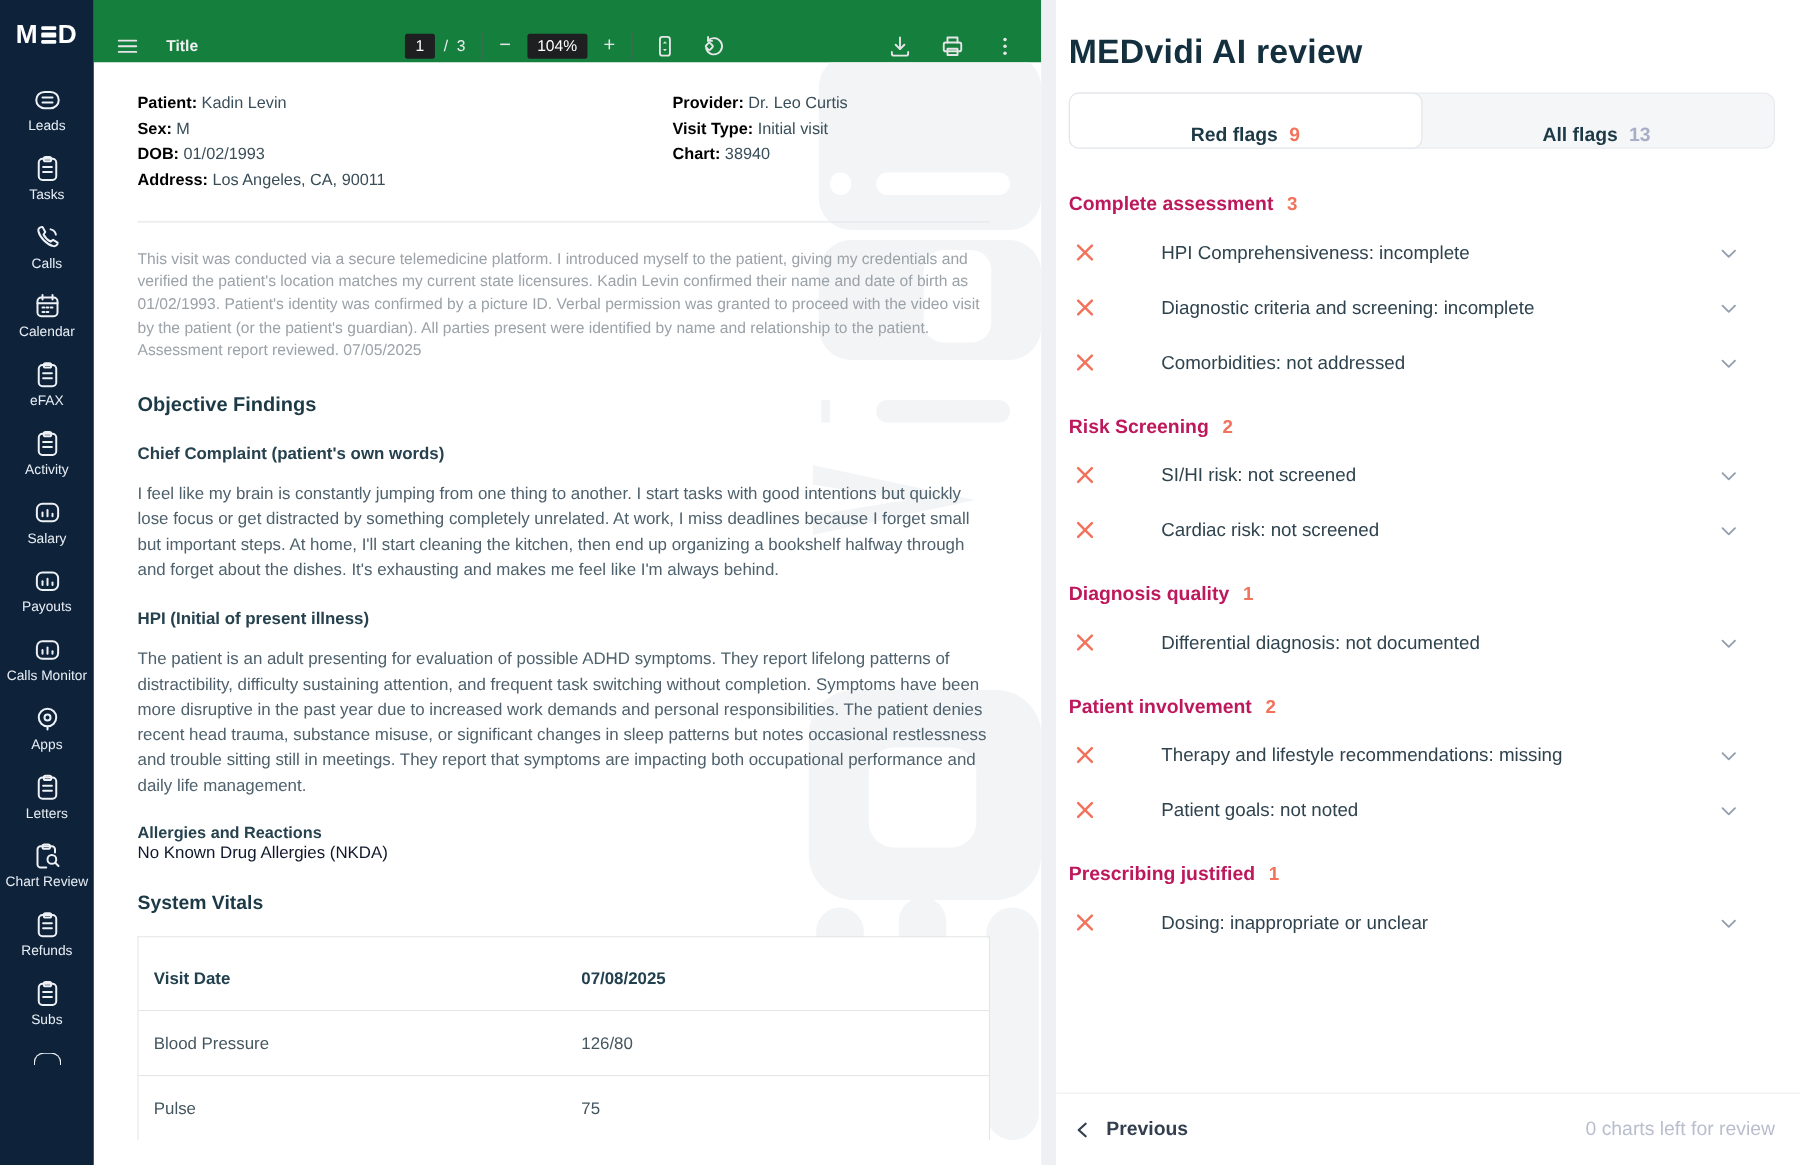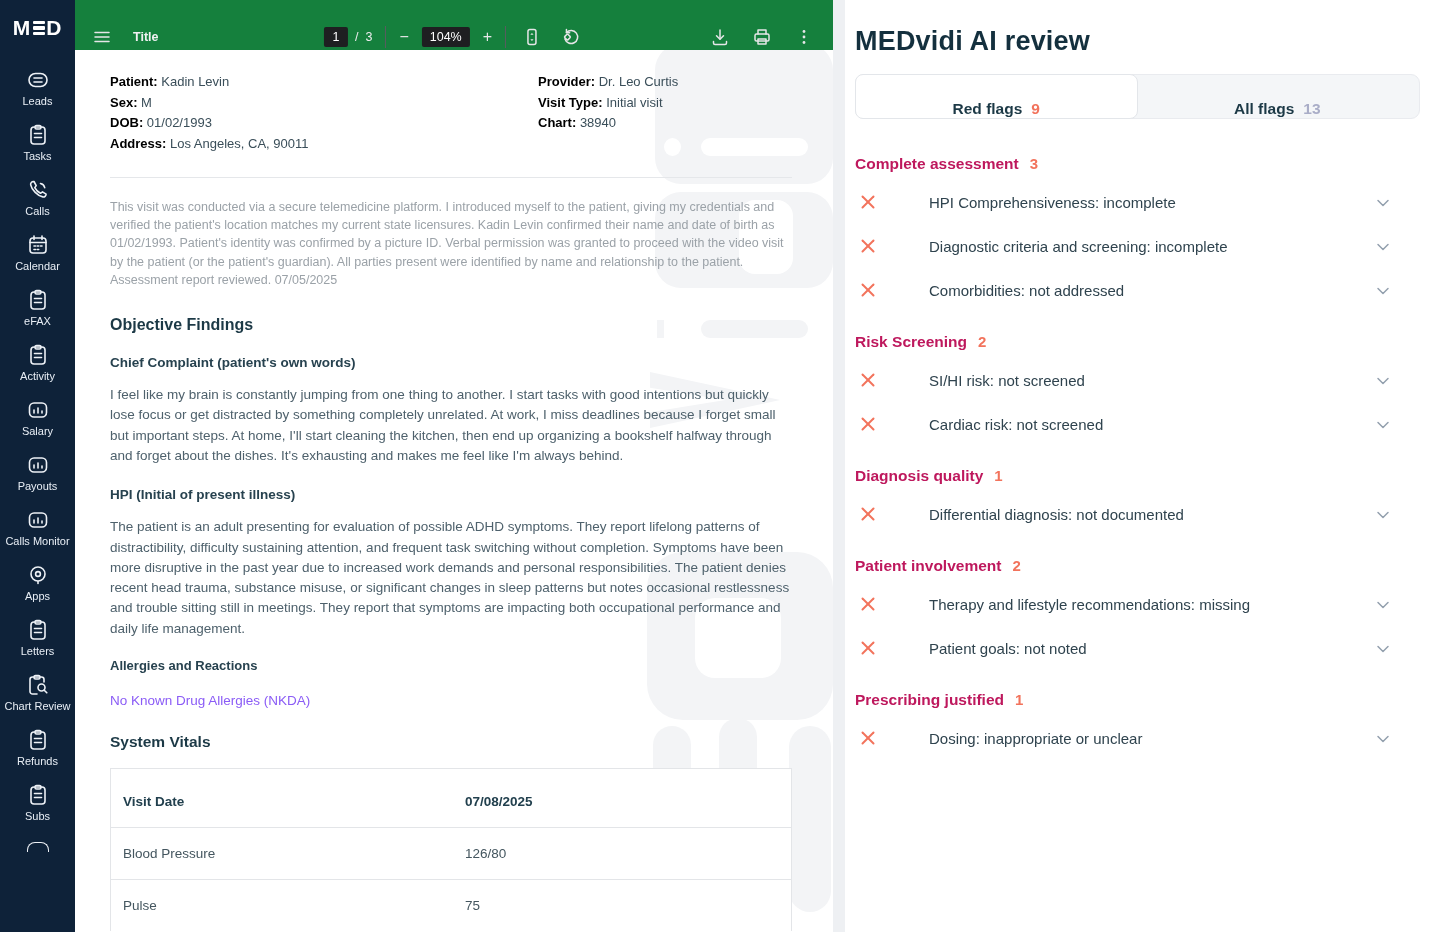--- a/index.html
+++ b/index.html
@@ -52,21 +52,21 @@
   .info-col { width:428px; }
   .info-col.right { width:254px; }
   .info-line { font-size:13px; line-height:20.5px; color:#3A4E59; }
   .info-line b { color:#000000; font-weight:bold; }
   .doc-divider { width:682px; height:1px; background:#E5E7EA; margin:23px 0 0 0; }
   .intro { margin-top:20px; width:684px; font-size:12.5px; line-height:18.2px; color:#9BA2A8; }
   .h2 { margin-top:27px; font-size:16px; font-weight:bold; color:#1C3946; }
   .h3 { margin-top:21px; font-size:13.5px; font-weight:bold; color:#27424F; }
   .body-text { margin-top:15px; width:686px; font-size:13.5px; line-height:20.3px; color:#4E616C; }
   .h4 { margin-top:19px; font-size:13px; font-weight:bold; color:#27424F; }
-  .plain { margin-top:20px; font-size:13.5px; color:#8b5cf6; }
+  .plain { margin-top:1px; font-size:13.5px; color:#0f172a; }
   .h2b { margin-top:25px; font-size:15.5px; font-weight:bold; color:#1C3946; }
   .vitals { margin-top:17px; width:682px; border:1px solid #E3E5E8; border-bottom:none;
             position:relative; background:transparent; }
   .vrow { display:flex; border-bottom:1px solid #E3E5E8; background:#fff; }
   .vrow .cell { padding:18px 12px; font-size:13.5px; color:#44565F; }
   .vrow .c1 { width:342px; }
   .vrow .c2 { width:338px; }
   .vrow.head .cell { font-weight:bold; color:#22404E; padding:25px 12px 18px 12px; }
   .vrow.cut { border-bottom:none; }
 
@@ -561,15 +561,24 @@
             <span class="flag-label">Dosing: inappropriate or unclear</span>
             <svg class="chev" viewBox="0 0 18 18">
                 <polyline points="4,6.5 9,11.5 14,6.5" fill="none" stroke="#93A0AE" stroke-width="1.5" stroke-linecap="round" stroke-linejoin="round"></polyline>
               </svg>
           </div>
         </div>
 
       </div>
     </div>
 
+    <div class="panel-footer">
+      <div class="prev-btn">
+        <svg width="16" height="18" viewBox="0 0 16 18">
+            <polyline points="10.5,4 5,9 10.5,14" fill="none" stroke="#333F4E" stroke-width="1.8" stroke-linecap="round" stroke-linejoin="round"></polyline>
+          </svg>
+        <span>Previous</span>
+      </div>
+      <div class="footer-status">0 charts left for review</div>
+    </div>
   </div>
 
 </div>
 
 </body></html>

